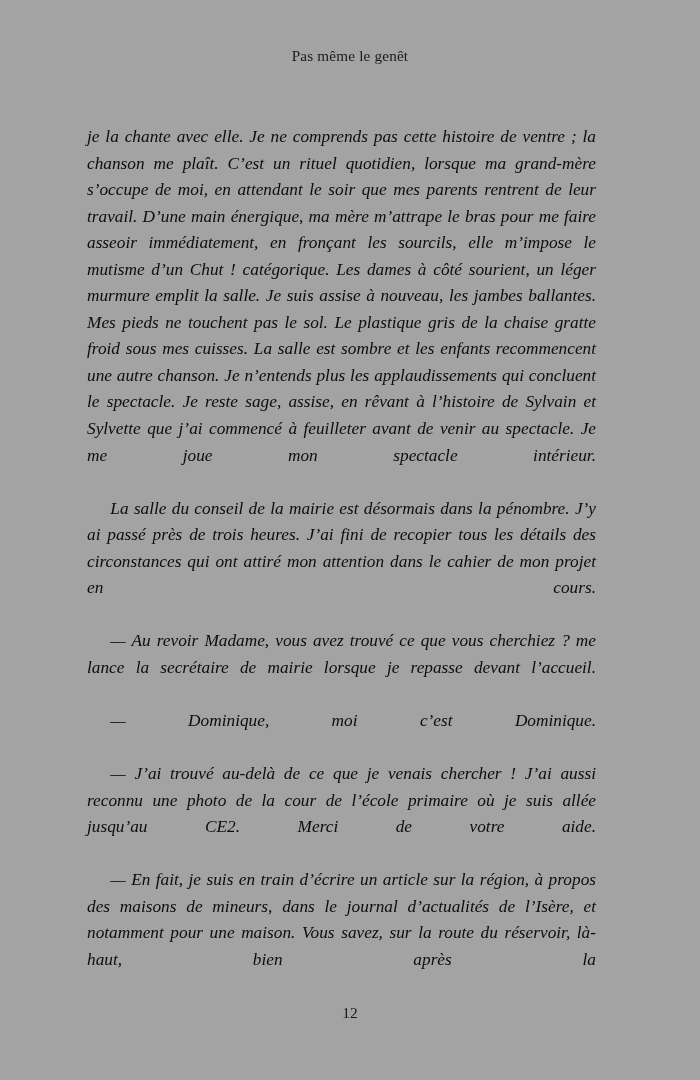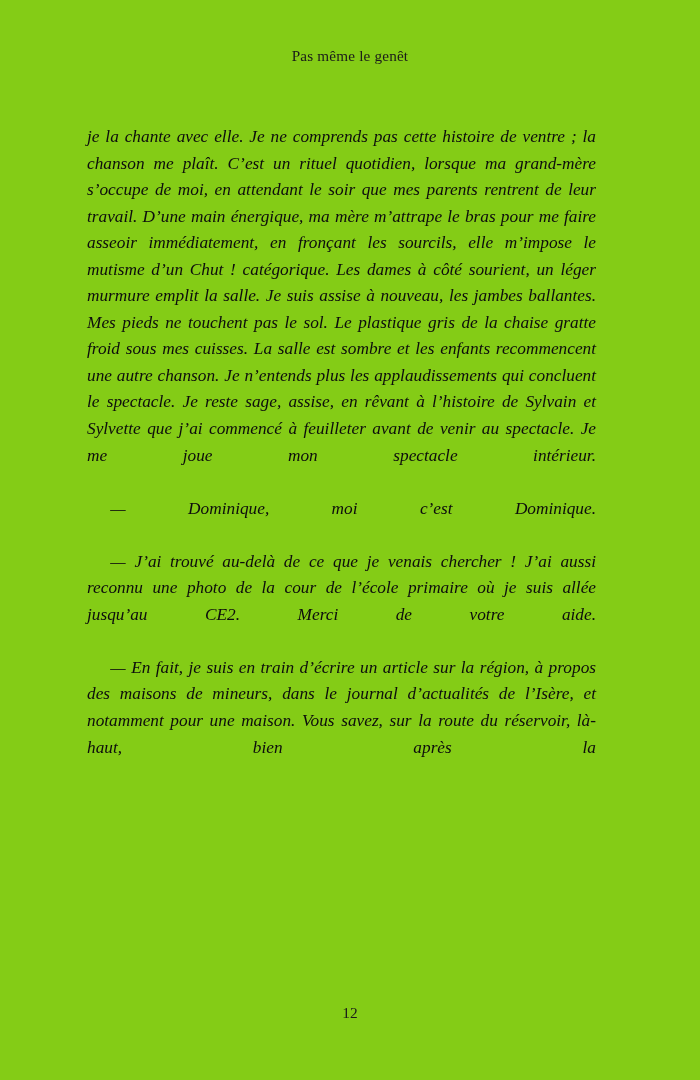--- a/index.html
+++ b/index.html
@@ -14,21 +14,21 @@
     position: relative;
     overflow: hidden;
     font-family: "Liberation Serif", "DejaVu Serif", serif;
     color: #111111;
     -webkit-font-smoothing: antialiased;
   }
 
   .page {
     position: absolute;
     inset: 0;
-    background: #84cc16;
+    background: #a3a3a3;
   }
 
   
   .running-header {
     position: absolute;
     top: 46px;
     left: 0;
     width: 700px;
     text-align: center;
     font-size: 15.2px;
@@ -81,20 +81,22 @@
 </style>
 </head>
 <body>
 
 <div class="page">
 
   <div class="running-header">Pas même le genêt</div>
 
   <div class="textblock">
     <p class="para">je la chante avec elle. Je ne comprends pas cette histoire de ventre ; la chanson me plaît. C’est un rituel quotidien, lorsque ma grand-mère s’occupe de moi, en attendant le soir que mes parents rentrent de leur travail. D’une main énergique, ma mère m’attrape le bras pour me faire asseoir immédiatement, en fronçant les sourcils, elle m’impose le mutisme d’un Chut ! catégorique. Les dames à côté sourient, un léger murmure emplit la salle. Je suis assise à nouveau, les jambes ballantes. Mes pieds ne touchent pas le sol. Le plastique gris de la chaise gratte froid sous mes cuisses. La salle est sombre et les enfants recommencent une autre chanson. Je n’entends plus les applaudissements qui concluent le spectacle. Je reste sage, assise, en rêvant à l’histoire de Sylvain et Sylvette que j’ai commencé à feuilleter avant de venir au spectacle. Je me joue mon spectacle intérieur.</p>
+    <p class="para indent">La salle du conseil de la mairie est désormais dans la pénombre. J’y ai passé près de trois heures. J’ai fini de recopier tous les détails des circonstances qui ont attiré mon attention dans le cahier de mon projet en cours.</p>
+    <p class="para indent">— Au revoir Madame, vous avez trouvé ce que vous cherchiez ? me lance la secrétaire de mairie lorsque je repasse devant l’accueil.</p>
     <p class="para indent">— Dominique, moi c’est Dominique.</p>
     <p class="para indent">— J’ai trouvé au-delà de ce que je venais chercher ! J’ai aussi reconnu une photo de la cour de l’école primaire où je suis allée jusqu’au CE2. Merci de votre aide.</p>
     <p class="para indent">— En fait, je suis en train d’écrire un article sur la région, à propos des maisons de mineurs, dans le journal d’actualités de l’Isère, et notamment pour une maison. Vous savez, sur la route du réservoir, là-haut, bien après la</p>
   </div>
 
   <div class="folio">12</div>
 
 </div>
 
 </body></html>

